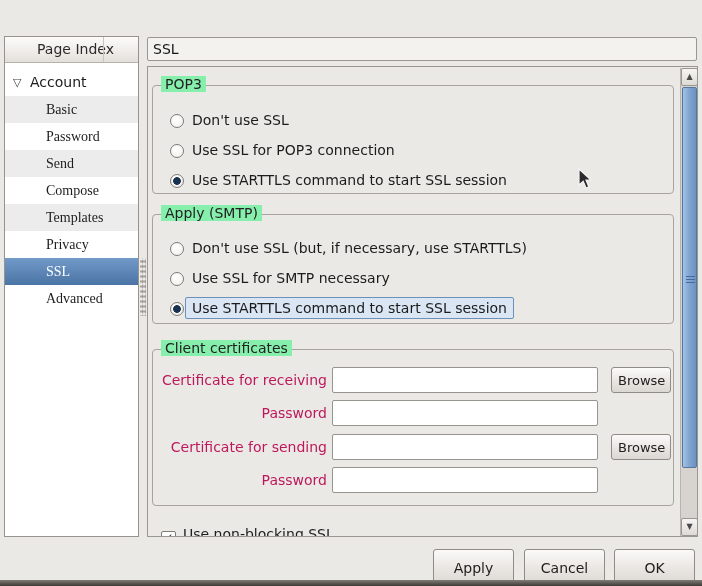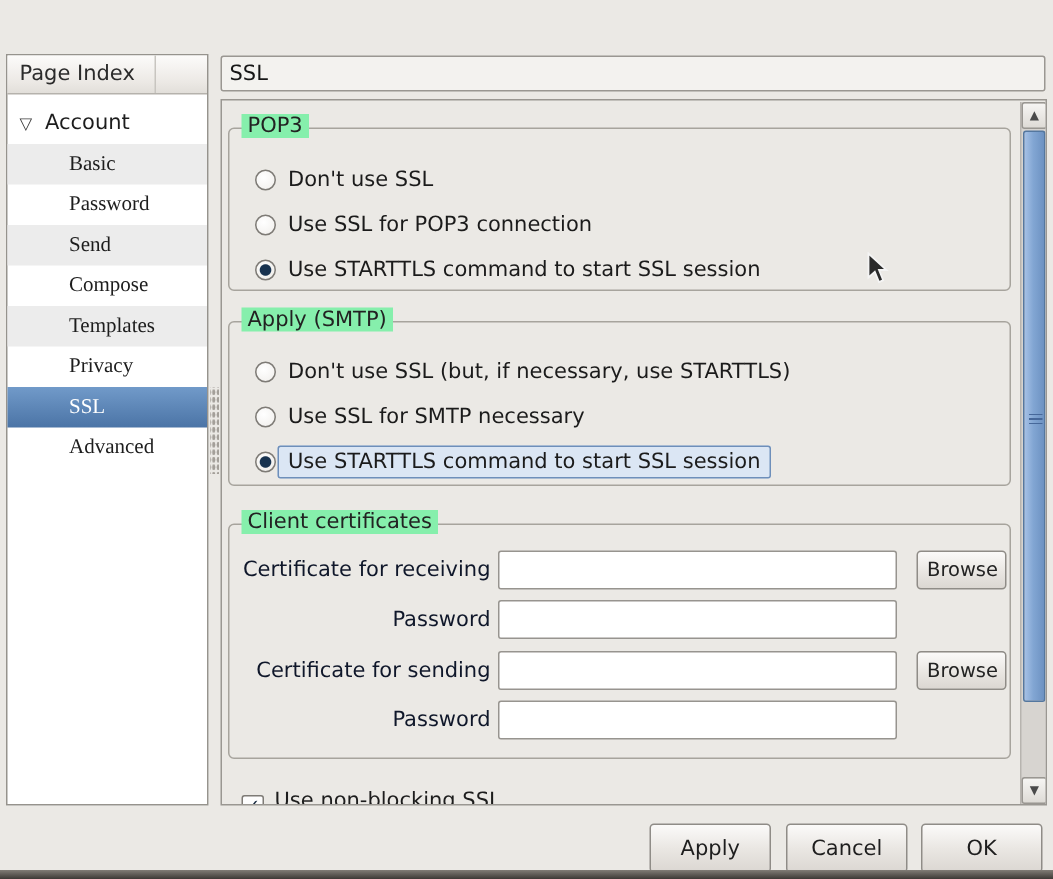--- a/index.html
+++ b/index.html
@@ -30,21 +30,21 @@
   .winbtn.cls{left:-36px;width:31px;}
   
   .sidebar{
     position:absolute;left:4px;top:36px;width:135px;height:501px;
     background:#ffffff;border:1px solid #96938d;
   }
   .sidebar-header{
     position:absolute;left:0;top:0;width:133px;height:26px;
     background:linear-gradient(#fcfbfa,#ece9e5 70%,#e2dfda);
     border-bottom:1px solid #b5b2ac;
-    font-size:14px;line-height:25px;padding-left:8px;color:#2b2b2b;
+    font-size:14px;line-height:25px;padding-left:8px;color:#2b2b2b;text-align:center;
   }
   .sidebar-header:after{content:"";position:absolute;left:98px;top:0;width:1px;height:25px;background:#c8c5c0;}
   .tree-row{position:absolute;left:0;width:133px;height:27px;font-size:14px;line-height:27px;}
   .tree-row.stripe{background:#ececec;}
   .tree-row.selected{
     background:linear-gradient(#719ac9,#4b74a6);color:#ffffff;
   }
   .expander{position:absolute;left:8px;top:0;font-size:11px;color:#3c3c3c;}
   .root-label{position:absolute;left:25px;top:0;}
   .child-label{position:absolute;left:41px;top:0;font-family:Liberation Serif, serif;}
@@ -82,21 +82,21 @@
       radial-gradient(circle,#17324f 0 3.5px,rgba(23,50,79,0) 4.2px),
       radial-gradient(circle at 40% 35%,#ffffff,#eceae6);}
   .radio-label{color:#1b1b1b;}
   .radio-label.focused{
     background:#dbe6f4;border:1px solid #6e8fba;border-radius:2px;
     padding:2px 6px;margin-left:-7px;
   }
   .cert-row{position:absolute;left:0;width:522px;height:28px;}
   .cert-label{
     position:absolute;left:4px;top:0;width:170px;text-align:right;
-    font-size:14px;line-height:26px;color:#0f172a;
+    font-size:14px;line-height:26px;color:#be185d;
   }
   .entry{
     position:absolute;left:179px;top:0;width:266px;height:26px;
     border:1px solid #97948f;border-radius:2px;background:#ffffff;
     font-family:inherit;font-size:13px;padding:0 4px;outline:none;
   }
   .browse{
     position:absolute;left:458px;top:0;width:60px;height:26px;
     background:linear-gradient(#fbfaf9,#e9e6e2 55%,#dbd7d2);
     border:1px solid #8f8c87;border-radius:3px;
@@ -123,21 +123,21 @@
   .sb-thumb{
     position:absolute;left:1px;top:19px;width:15px;height:381px;border-radius:2px;
     border:1px solid #54779f;background:linear-gradient(to right,#a6c1e6,#82a6d3 45%,#6d92c2);
   }
   .grip{
     position:absolute;left:3px;top:188px;width:9px;height:8px;
     background:repeating-linear-gradient(#46689a 0 1px,transparent 1px 3px);
   }
   
   .btn{
-    position:absolute;top:549px;width:81px;height:33px;
+    position:absolute;top:549px;width:81px;height:38px;
     background:linear-gradient(#fbfaf9,#eae7e3 50%,#dbd7d2);
     border:1px solid #8f8c87;border-radius:3px;
     font-family:inherit;font-size:14px;color:#1e1e1e;
   }
   .btn-apply{left:433px;}
   .btn-cancel{left:524px;}
   .btn-ok{left:614px;}
   .bottom-edge{
     position:absolute;left:0;top:580px;width:702px;height:6px;
     background:linear-gradient(#817c76,#3d3935);

